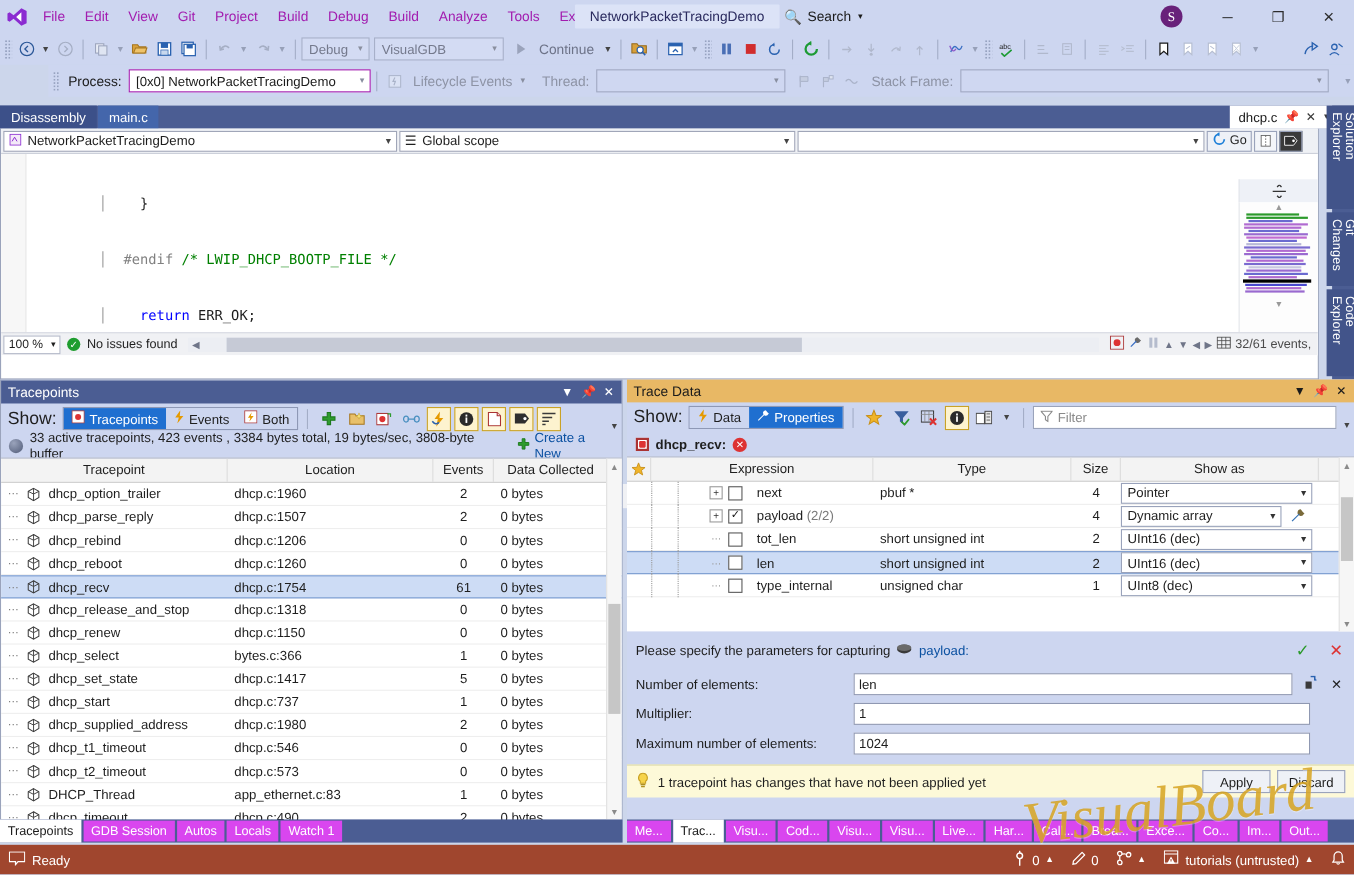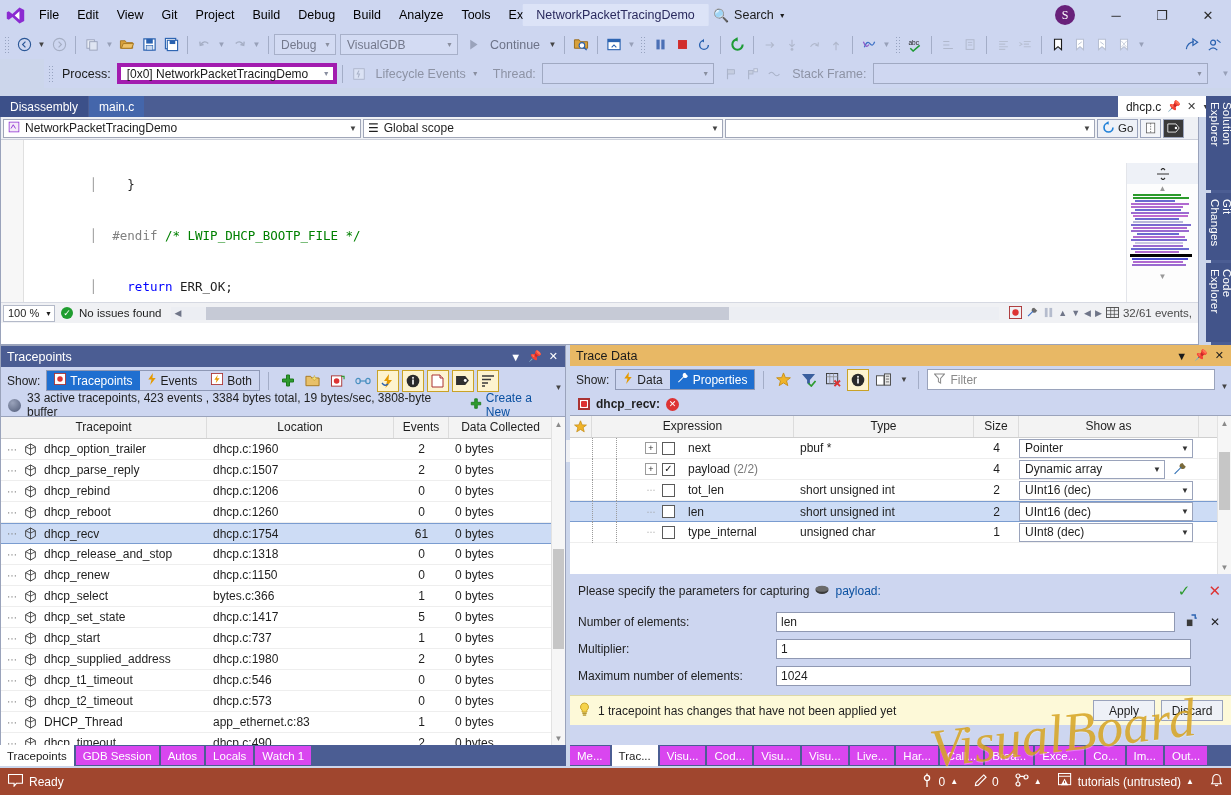--- a/index.html
+++ b/index.html
@@ -16,21 +16,21 @@
 
   
   .titlebar {
     height: 30px; background: #cdd6f0; display: flex; align-items: center;
     position: relative;
   }
   .vs-logo { width: 30px; height: 30px; display:flex; align-items:center; justify-content:center; }
   .vs-logo svg { display:block; }
   .menu { display: flex; align-items: center; height: 30px; }
   .menu-item {
-    padding: 0 9px; height: 30px; line-height: 30px; font-size: 12.5px; color: #000000;
+    padding: 0 9px; height: 30px; line-height: 30px; font-size: 12.5px; color: #a21caf;
     cursor: default; white-space: nowrap;
   }
   .search-box {
     display: flex; align-items: center; gap: 5px; margin-left: 20px;
     font-size: 12.5px; color: #1b1b1b; padding: 0 8px; height: 22px;
   }
   .search-box .mag { font-size: 13px; }
   .win-title {
     position: absolute; left: 50%; transform: translateX(-50%);
     background: #dce3f7; color: #2a2a5e; font-size: 12.5px;
@@ -66,21 +66,21 @@
   }
   .combo .ar { font-size: 7px; margin-left: 6px; color: #8a8f9f; }
   .tlabel { font-size: 12.5px; color: #8d93a5; padding: 0 6px; white-space: nowrap; }
   .tlabel.on { color: #1b1b1b; }
   .dropcaret { font-size: 7px; color:#888e9f; }
 
   .procrow {
     height: 29px; background: #cdd6f0; display: flex; align-items: center; padding-left: 2px; margin-left: 44px;
   }
   .proc-combo {
-    height: 21px; background: #fff; border: 4px solid #a21caf; font-size: 12px;
+    height: 21px; background: #fff; border: 1px solid #a21caf; font-size: 12px;
     display: flex; align-items: center; padding: 0 3px 0 6px; color:#1b1b1b;
     justify-content: space-between; min-width: 220px;
   }
   .thread-combo {
     height: 21px; background: #cfd7f1; border: 1px solid #a0a9c2; width: 200px;
     display: flex; align-items: center; justify-content: flex-end; padding-right: 4px;
   }
   .stack-combo {
     height: 21px; background: #cfd7f1; border: 1px solid #a0a9c2; width: 390px;
     display: flex; align-items: center; justify-content: flex-end; padding-right: 4px;
@@ -165,21 +165,21 @@
                  background: #cdd6f0; }
   .ptitle { height: 21px; display: flex; align-items: center; padding-left: 6px;
             font-size: 12.5px; color: #1b1b1b; }
   .ptitle.tp { background: #4b5d93; color: #fff; }
   .ptitle.td { background: #e8b865; color: #1b1b1b; }
   .ptitle .pt-actions { margin-left: auto; display: flex; align-items: center; gap: 7px; padding-right: 7px; }
   .pt-actions span { font-size: 11px; cursor: default; }
 
   .ptoolbar { height: 27px; display: flex; align-items: center; padding-left: 6px; gap: 3px;
               background: #cdd6f0; }
-  .showlbl { font-size: 12px; margin-right: 3px; }
+  .showlbl { font-size: 16px; margin-right: 3px; }
   .segbar { display: flex; border: 1px solid #8e98b5; height: 21px; }
   .seg { display: flex; align-items: center; gap: 4px; padding: 0 7px; font-size: 12px;
          background: #cdd6f0; }
   .seg.active { background: #1f6fd0; color: #fff; }
   .ptbtn { width: 22px; height: 22px; display: flex; align-items: center; justify-content: center; }
   .ptbtn.boxed { border: 1px solid #c9a227; background: #fdf3cf; }
   .filterbox { flex: 1; height: 21px; border: 1px solid #9aa3bb; background: #fff;
                display: flex; align-items: center; gap: 5px; padding: 0 6px; color: #8a8a8a; font-size: 12px; }
 
   .statusline { height: 22px; display: flex; align-items: center; gap: 6px; padding-left: 7px;

